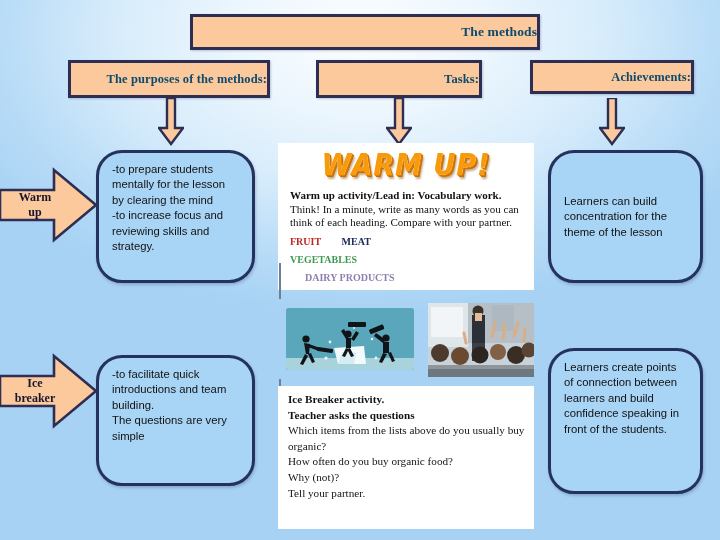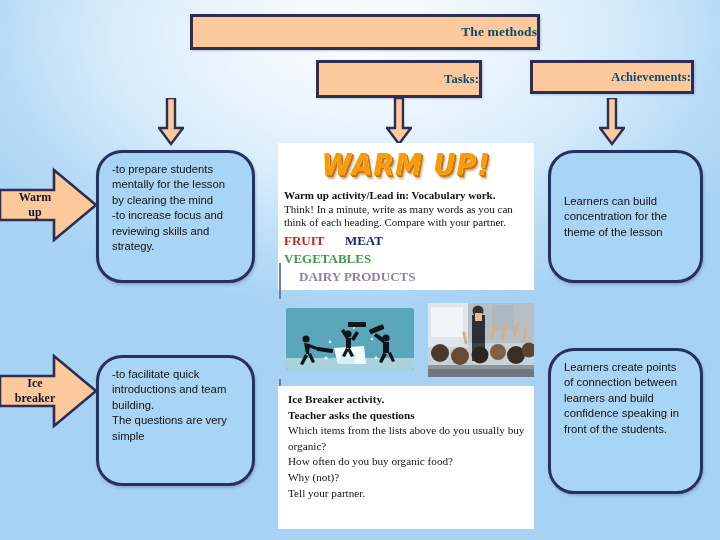--- a/index.html
+++ b/index.html
@@ -90,27 +90,27 @@
     text-shadow:
        0 0 0 #fff,
        1px 1px 0 #e07c00,
        2px 2px 0 #c96c00,
        3px 3px 2px rgba(120,70,0,.45);
     transform:scaleY(1.12);
   }
 
   
   #vocab-card{left:0px;top:42px;width:256px;height:105px;background:#ffffff;
-     padding:4px 6px 0 6px;box-sizing:border-box;}
+     padding:4px 6px 0 12px;box-sizing:border-box;}
   #vocab-card .vline{
     font-family:"Liberation Serif", serif;
     font-size:11px;line-height:13.6px;color:#111;
   }
   #vocab-card .bold{font-weight:bold;}
-  .cat{font-family:"Liberation Serif", serif;font-weight:bold;font-size:13px;
+  .cat{font-family:"Liberation Serif", serif;font-weight:bold;font-size:10px;
        line-height:14px;display:inline-block;}
 
   
   #rule-1{position:absolute;left:1px;top:120px;width:2px;height:36px;background:#6d7f96;}
   #rule-2{position:absolute;left:1px;top:236px;width:2px;height:26px;background:#6d7f96;}
 
   
   #photo-row{position:absolute;left:0px;top:160px;width:256px;height:75px;}
   #ice-photo{position:absolute;left:8px;top:5px;width:128px;height:62px;
     background:linear-gradient(180deg,#6fb3c4 0%,#55a3b7 55%,#4e9cb1 100%);
@@ -130,20 +130,23 @@
 </style>
 </head>
 <body>
 
 <div id="slide">
 
   <div class="peachbox" id="title-box">
     <span>The methods</span>
   </div>
 
+  <div class="peachbox" id="purposes-box">
+    <span>The purposes of the methods:</span>
+  </div>
 
   <div class="peachbox" id="tasks-box">
     <span>Tasks:</span>
   </div>
 
   <div class="peachbox" id="achievements-box">
     <span>Achievements:</span>
   </div>
 
   <svg class="downarrow" id="arrow-purposes" viewBox="0 0 26 48">

